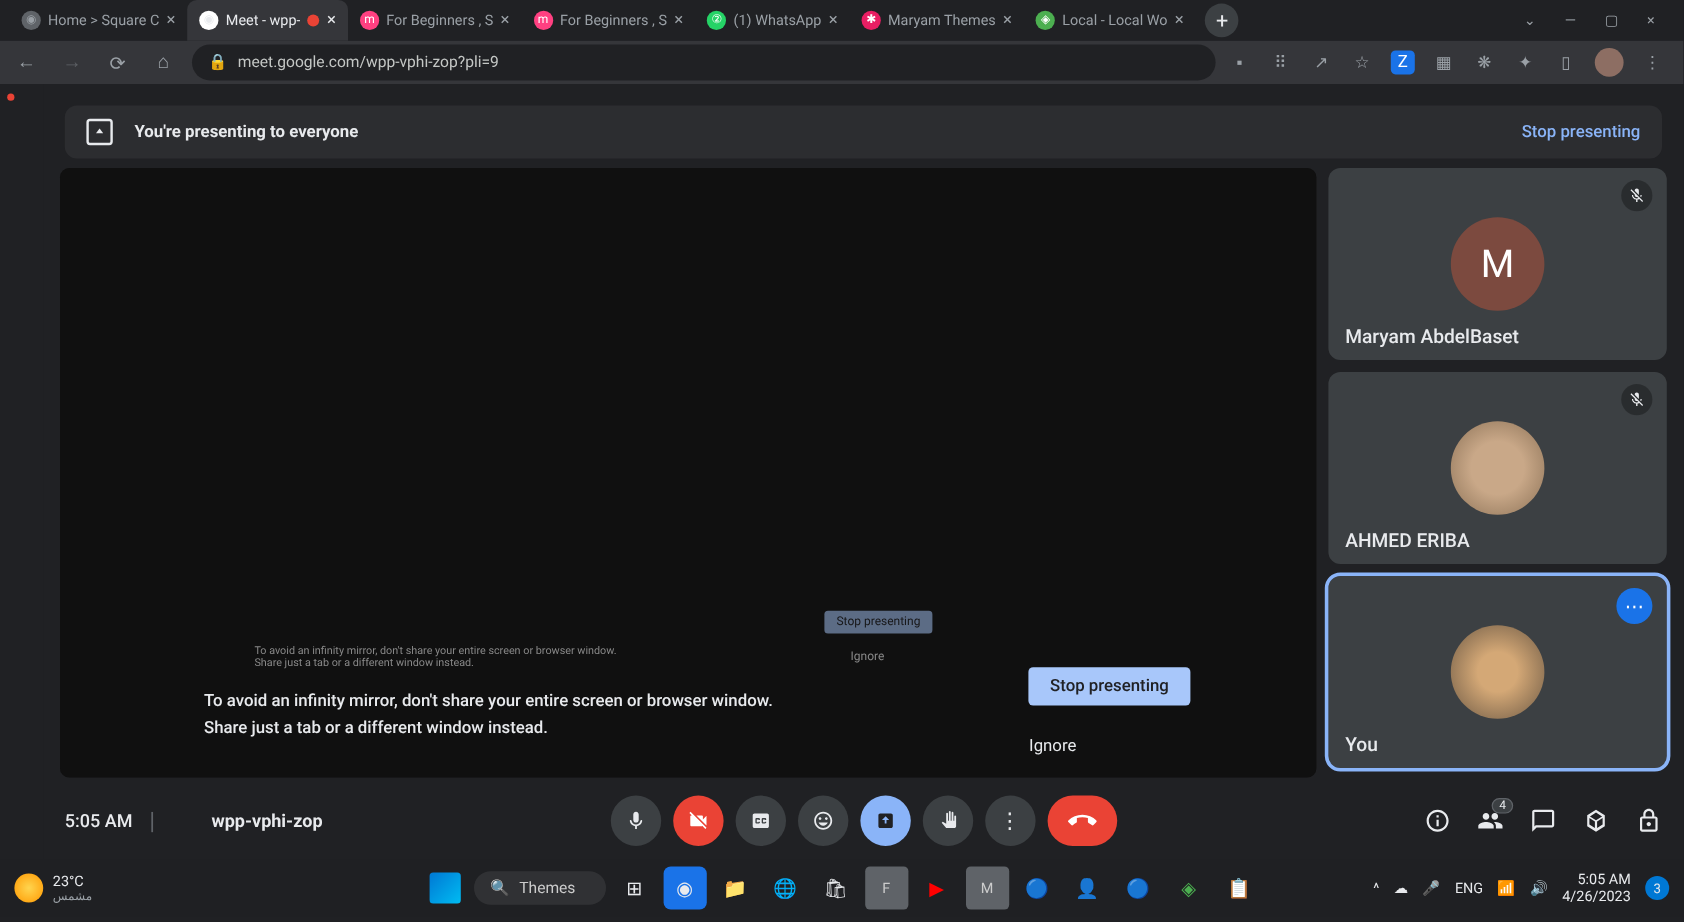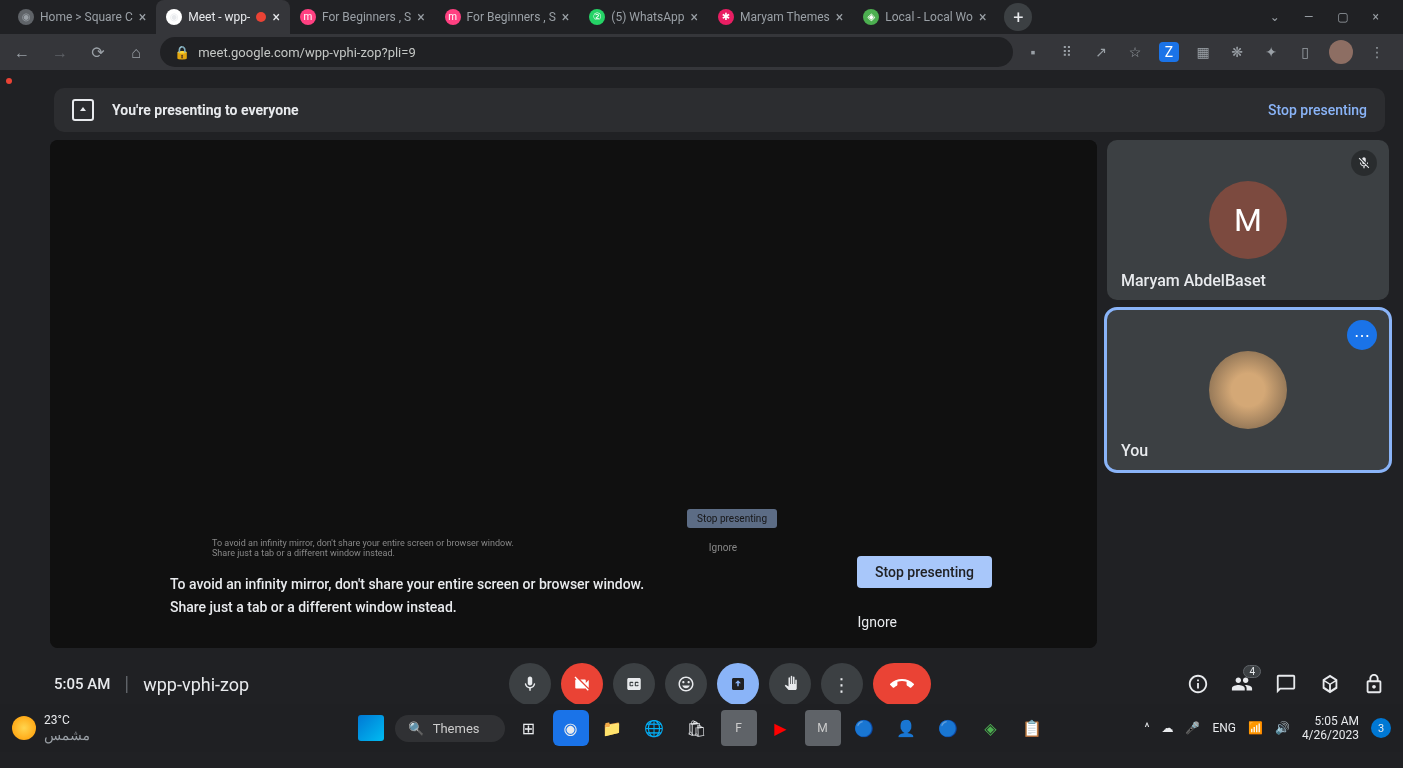--- a/index.html
+++ b/index.html
@@ -49,32 +49,32 @@
 .avatar-m { background: #7c4a3f; color: #fff; }
 .avatar-photo { background: radial-gradient(circle, #c9a888 40%, #8a7055 100%); }
 .tile-name { position:absolute; left: 14px; bottom: 10px; font-size: 16px; font-weight: 500; }
 .tile-mute { position:absolute; right: 12px; top: 10px; width: 26px; height:26px; border-radius:50%; background: rgba(0,0,0,0.3); display:flex;align-items:center;justify-content:center; font-size:13px; }
 .tile-more { position:absolute; right: 12px; top: 10px; width: 30px; height:30px; border-radius:50%; background: #1a73e8; display:flex;align-items:center;justify-content:center; font-size:16px; color:#fff; }
 
 
 .meet-bottom { height: 72px; display:flex; align-items:center; padding: 0 18px; }
 .meet-time { font-size: 15px; font-weight: 500; }
 .meet-sep { margin: 0 14px; color: #5f6368; font-size: 20px; }
-.meet-code { font-size: 18px; font-weight: 400; }
+.meet-code { font-size: 15px; font-weight: 700; margin-left: 33px; }
 .controls-center { position:absolute; left: 50%; transform: translateX(-50%); display:flex; gap: 10px; }
 .ctrl-btn { width: 42px; height: 42px; border-radius: 50%; background: #3c4043; display:flex;align-items:center;justify-content:center; font-size: 18px; color:#e8eaed; cursor:pointer; }
 .ctrl-btn.red { background: #ea4335; }
 .ctrl-btn.blue { background: #8ab4f8; color: #202124; }
 .ctrl-btn.hangup { background: #ea4335; width: 58px; border-radius: 22px; }
 .controls-right { margin-left:auto; display:flex; gap: 22px; align-items:center; position:relative; }
 .right-icon { font-size: 20px; cursor:pointer; position:relative; }
 .badge { position:absolute; top:-8px; right:-8px; background:#3c4043; border:1px solid #5f6368; border-radius:10px; font-size:10px; padding:0 5px; }
 
 
-.taskbar { position:absolute; bottom:16px; left:0; right:0; height: 48px; background: rgba(32,33,36,0.92); backdrop-filter: blur(10px); display:flex; align-items:center; padding: 0 12px; }
+.taskbar { position:absolute; bottom:4px; left:0; right:0; height: 48px; background: rgba(32,33,36,0.92); backdrop-filter: blur(10px); display:flex; align-items:center; padding: 0 12px; }
 .weather { display:flex; align-items:center; gap:8px; font-size:12px; }
 .weather-icon { width:24px;height:24px; background: radial-gradient(circle,#ffd54f,#ff9800); border-radius:50%; }
 .task-center { position:absolute; left:50%; transform:translateX(-50%); display:flex; gap: 6px; align-items:center; }
 .task-icon { width: 36px; height: 36px; display:flex;align-items:center;justify-content:center; font-size:16px; border-radius:4px; }
 .start-icon { background: linear-gradient(135deg,#0078d4,#00bcf2); width:26px;height:26px; border-radius:3px; }
 .search-box { background: rgba(255,255,255,0.08); border-radius: 18px; padding: 6px 14px; font-size:13px; display:flex;align-items:center;gap:8px; color:#ccc; width: 110px; }
 .tray { margin-left:auto; display:flex; align-items:center; gap: 12px; font-size:12px; }
 .tray-time { text-align:right; line-height:1.2; }
 .tray-badge { width:20px;height:20px;border-radius:50%;background:#0078d4;display:flex;align-items:center;justify-content:center;font-size:11px; }
 
@@ -101,21 +101,21 @@
       <span class="tab-title">For Beginners , S</span>
       <span class="tab-close">×</span>
     </div>
     <div class="tab">
       <span class="tab-favicon" style="background:#ff4081;color:#fff">m</span>
       <span class="tab-title">For Beginners , S</span>
       <span class="tab-close">×</span>
     </div>
     <div class="tab">
       <span class="tab-favicon" style="background:#25d366;color:#fff">②</span>
-      <span class="tab-title">(5) WhatsApp</span>
+      <span class="tab-title">(1) WhatsApp</span>
       <span class="tab-close">×</span>
     </div>
     <div class="tab">
       <span class="tab-favicon" style="background:#e91e63;color:#fff">✱</span>
       <span class="tab-title">Maryam Themes</span>
       <span class="tab-close">×</span>
     </div>
     <div class="tab">
       <span class="tab-favicon" style="background:#4caf50;color:#fff">◈</span>
       <span class="tab-title">Local - Local Wo</span>
@@ -187,20 +187,29 @@
     <div class="side-tiles">
       <div class="tile">
         <div class="tile-avatar avatar-m">M</div>
         <div class="tile-mute">
           <svg width="14" height="14" viewBox="0 0 24 24" fill="#e8eaed">
               <path d="M19 11h-1.7c0 .74-.16 1.43-.43 2.05l1.23 1.23c.56-.98.9-2.09.9-3.28zm-4.02.17V5c0-1.66-1.34-3-3-3S9 3.34 9 5v.18l5.98 5.99zM4.27 3L3 4.27l6.01 6.01V11c0 1.66 1.33 3 2.99 3 .22 0 .44-.03.65-.08l1.66 1.66c-.71.33-1.5.52-2.31.52-2.76 0-5.3-2.1-5.3-5.1H5c0 3.41 2.72 6.23 6 6.72V21h2v-3.28c.91-.13 1.77-.45 2.54-.9L19.73 21 21 19.73 4.27 3z"></path>
             </svg>
         </div>
         <div class="tile-name">Maryam AbdelBaset</div>
       </div>
+      <div class="tile">
+        <div class="tile-avatar avatar-photo"></div>
+        <div class="tile-mute">
+          <svg width="14" height="14" viewBox="0 0 24 24" fill="#e8eaed">
+              <path d="M19 11h-1.7c0 .74-.16 1.43-.43 2.05l1.23 1.23c.56-.98.9-2.09.9-3.28zm-4.02.17V5c0-1.66-1.34-3-3-3S9 3.34 9 5v.18l5.98 5.99zM4.27 3L3 4.27l6.01 6.01V11c0 1.66 1.33 3 2.99 3 .22 0 .44-.03.65-.08l1.66 1.66c-.71.33-1.5.52-2.31.52-2.76 0-5.3-2.1-5.3-5.1H5c0 3.41 2.72 6.23 6 6.72V21h2v-3.28c.91-.13 1.77-.45 2.54-.9L19.73 21 21 19.73 4.27 3z"></path>
+            </svg>
+        </div>
+        <div class="tile-name">AHMED ERIBA</div>
+      </div>
       <div class="tile active">
         <div class="tile-avatar avatar-photo" style="background: radial-gradient(circle,#d4a876 30%,#6b5844 100%)"></div>
         <div class="tile-more">⋯</div>
         <div class="tile-name">You</div>
       </div>
     </div>
   </div>
 
   <div class="meet-bottom">
     <span class="meet-time">5:05 AM</span>
@@ -275,21 +284,21 @@
       </div>
     </div>
   </div>
 </div>
 
 <div class="taskbar">
   <div class="weather">
     <div class="weather-icon"></div>
     <div>
       <div>23°C</div>
-      <div style="font-size:14px;color:#9aa0a6">مشمس</div>
+      <div style="font-size:10px;color:#9aa0a6">مشمس</div>
     </div>
   </div>
   <div class="task-center">
     <div class="task-icon">
         <div class="start-icon"></div>
       </div>
     <div class="search-box">
       <span>🔍</span>
       <span>Themes</span>
     </div>

